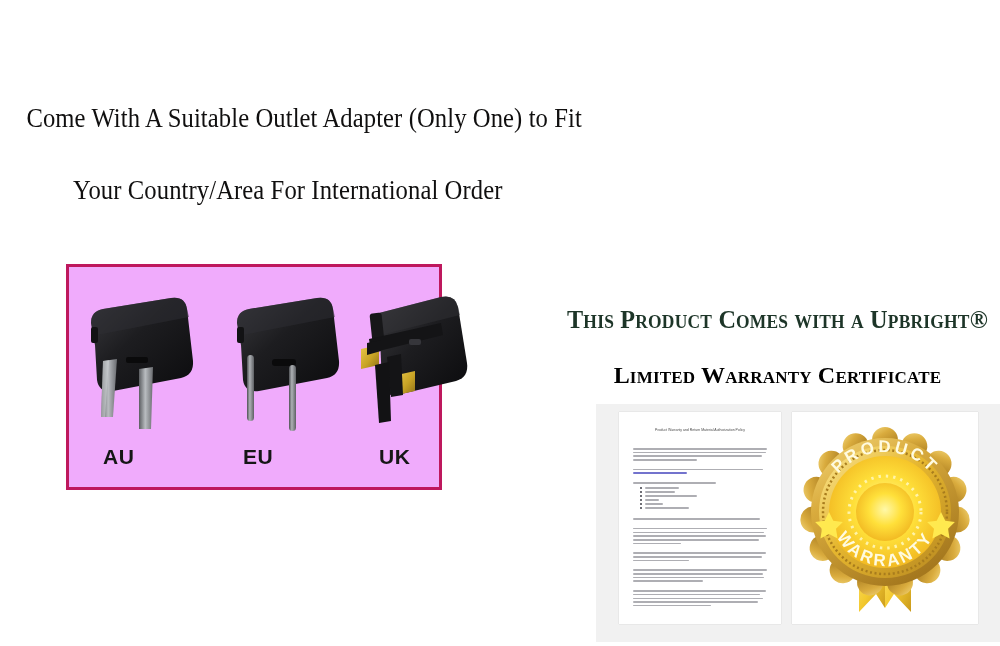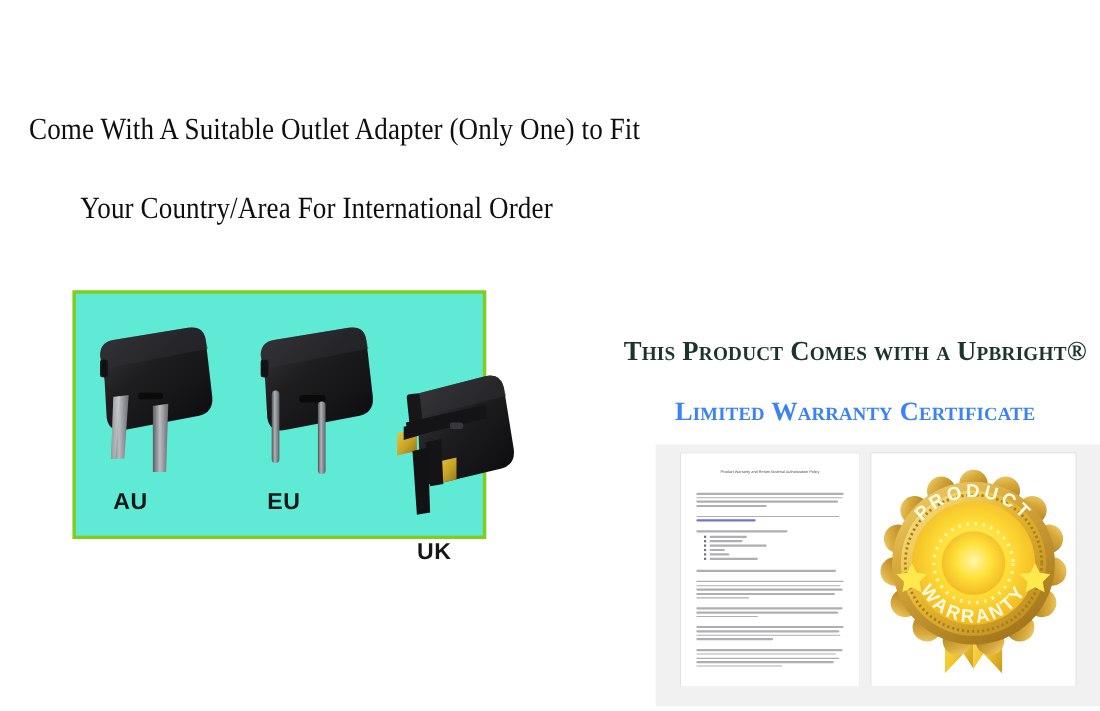--- a/index.html
+++ b/index.html
@@ -47,33 +47,33 @@
     top: 72px;
   }
 
   
   .plug-panel {
     position: absolute;
     left: 66px;
     top: 264px;
     width: 376px;
     height: 226px;
-    border: 3px solid #84cc16;
-    background: #5eead4;
+    border: 3px solid #be185d;
+    background: #f0abfc;
     box-sizing: border-box;
   }
   .plug-slot {
     position: absolute;
     top: 0;
     height: 100%;
     width: 140px;
   }
   .plug-slot.au { left: 4px; }
   .plug-slot.eu { left: 150px; }
-  .plug-slot.uk { left: 276px; margin-top: 45px; }
+  .plug-slot.uk { left: 276px; }
 
   .plug-label {
     position: absolute;
     bottom: 18px;
     left: 0;
     width: 100%;
     text-align: center;
     font-family: "Liberation Sans", sans-serif;
     font-size: 21px;
     font-weight: bold;
@@ -106,21 +106,21 @@
   .warranty-sub {
     position: absolute;
     left: 555px;
     top: 362px;
     width: 445px;
     text-align: center;
     font-family: "Liberation Serif", serif;
     font-variant: small-caps;
     font-size: 24px;
     font-weight: bold;
-    color: #3b82f6;
+    color: #000000;
     letter-spacing: 0.2px;
     white-space: nowrap;
   }
   .warranty-pink {
     position: absolute;
     left: 555px;
     top: 391px;
     width: 445px;
     text-align: center;
     font-family: "Liberation Serif", serif;

